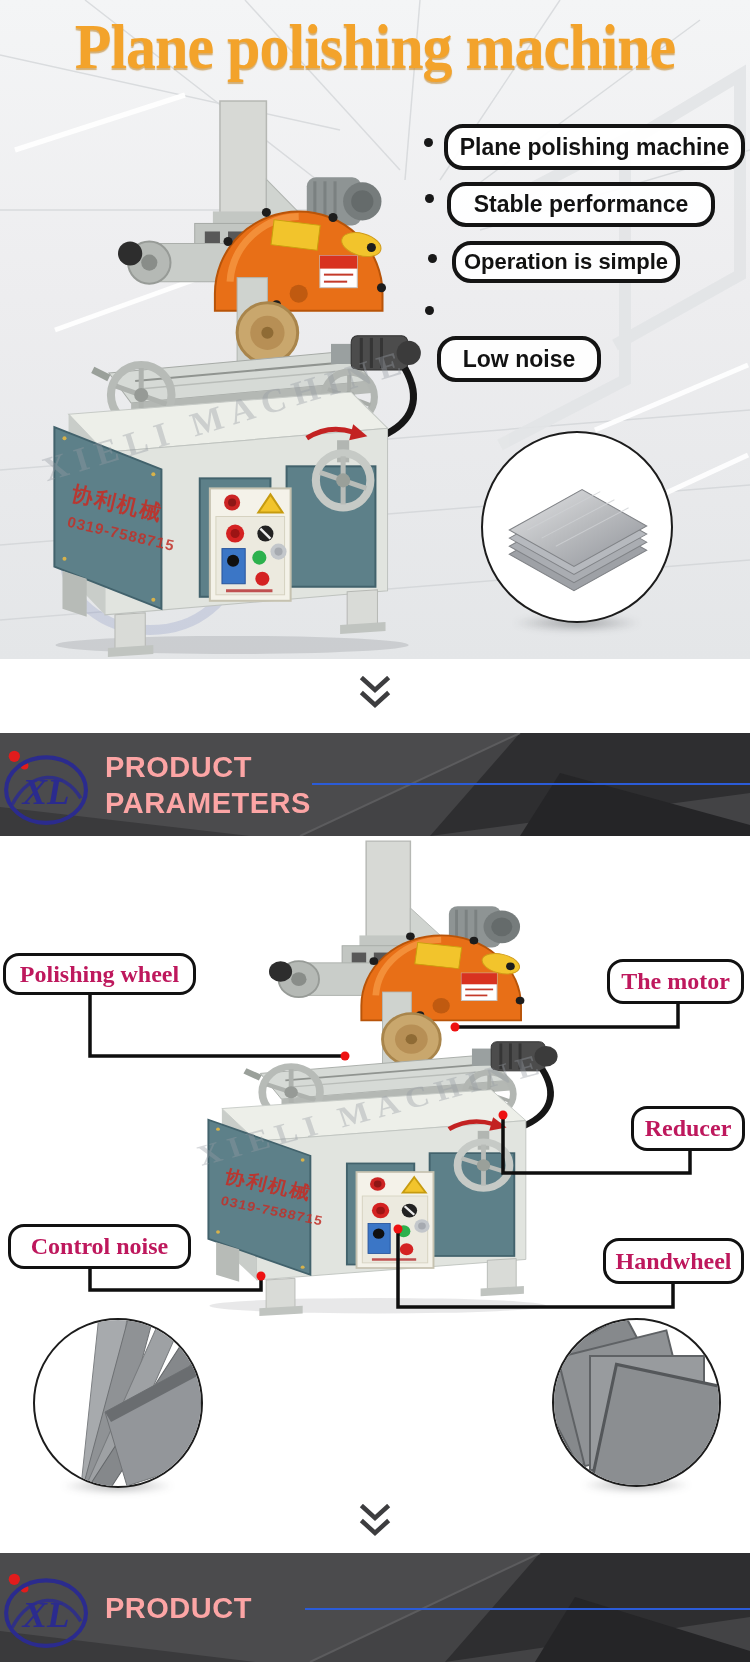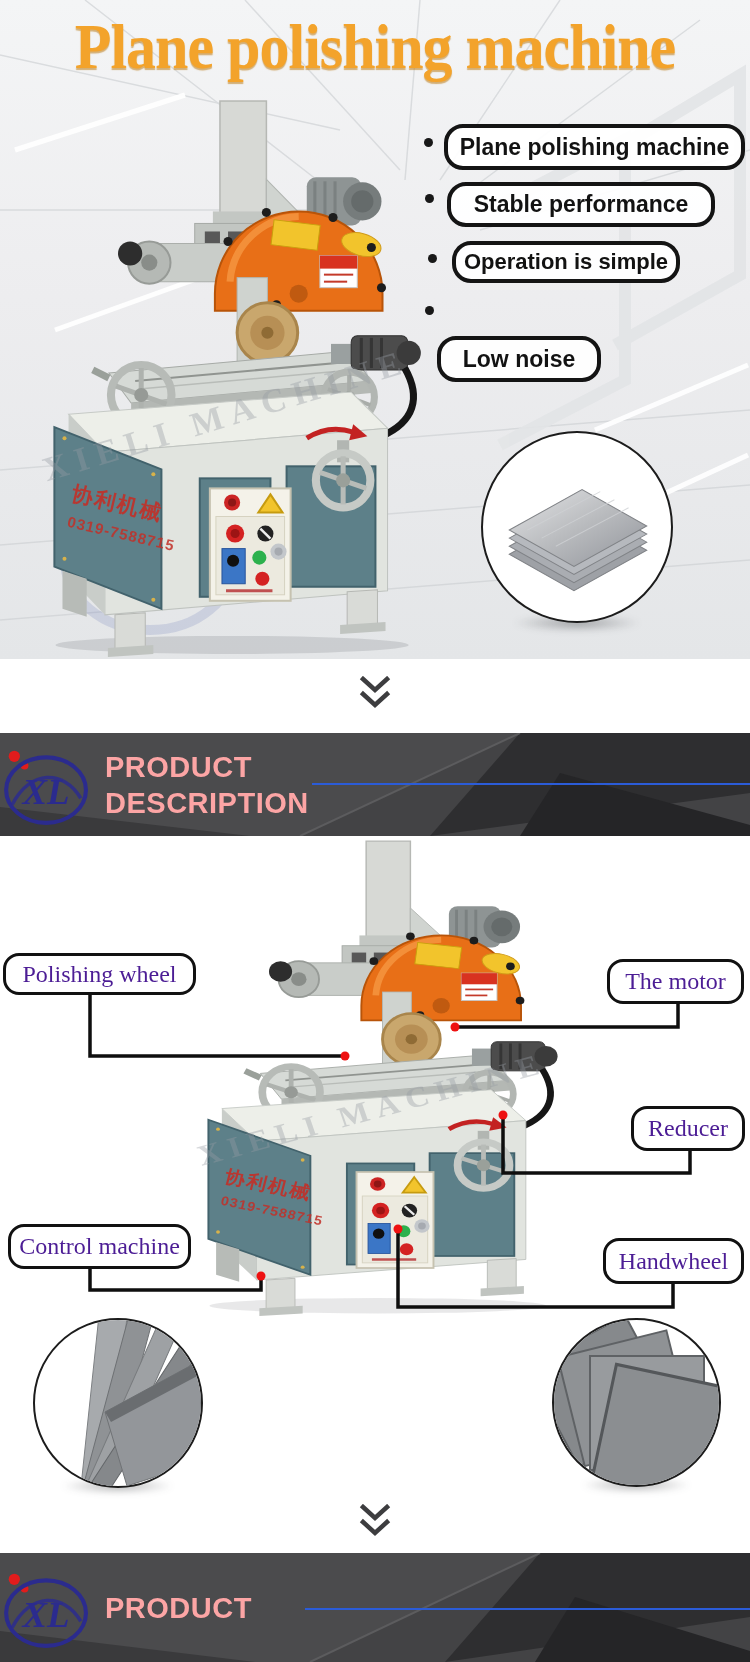--- a/index.html
+++ b/index.html
@@ -58,21 +58,21 @@
   .b-titles{font-weight:700;font-size:29px;line-height:36px;color:#fca5a5;letter-spacing:.5px;}
   .blue-line{position:absolute;right:0;height:2px;background:#2b5cd8;}
   #banner-desc .blue-line{left:312px;top:50px;}
   #banner-params .blue-line{left:305px;top:55px;}
   
   .connectors{position:absolute;left:0;top:836px;pointer-events:none;}
   .connectors polyline{fill:none;stroke:#0e0e0e;stroke-width:3.5;}
   .connectors circle{fill:#ee1111;}
   .callout{position:absolute;display:flex;align-items:center;justify-content:center;
         background:#ffffff;border:3.5px solid #111111;border-radius:16px;
-        font-family:"Liberation Serif",serif;font-weight:400;font-size:24px;color:#4c1d95;white-space:nowrap;}
+        font-family:"Liberation Serif",serif;font-weight:700;font-size:24px;color:#be185d;white-space:nowrap;}
   #co-wheel{left:3px;top:953px;width:187px;height:36px;}
   #co-motor{left:607px;top:959px;width:131px;height:39px;}
   #co-reducer{left:631px;top:1106px;width:108px;height:39px;}
   #co-control{left:8px;top:1224px;width:177px;height:39px;}
   #co-handwheel{left:603px;top:1238px;width:135px;height:40px;}
 </style>
 </head>
 <body>
 
 <div class="page">
@@ -278,21 +278,21 @@
         <svg viewBox="0 0 86 78">
           <circle cx="14" cy="11" r="5.5" fill="#e11c1c"></circle>
             <circle cx="24" cy="20" r="3.8" fill="#e11c1c"></circle>
           <ellipse cx="45" cy="44" rx="39" ry="32" fill="none" stroke="#2b2b8e" stroke-width="4"></ellipse>
           <path d="M 12 58 C 30 24 62 24 79 52" stroke="#2b2b8e" stroke-width="3.5" fill="none" opacity=".85"></path>
           <text class="logo-xl" x="45" y="58">XL</text>
         </svg>
       </div>
       <div class="b-titles">
         <div>PRODUCT</div>
-        <div>DESCRIPTION</div>
+        <div>PARAMETERS</div>
       </div>
     </div>
     <div class="blue-line"></div>
   </header>
 
   <section>
     <div class="machine" id="machine-detail">
       <svg class="m-svg" viewBox="0 0 420 560" preserveAspectRatio="none">
         <ellipse cx="218" cy="548" rx="175" ry="9" fill="rgba(90,95,100,0.14)"></ellipse>
         <rect x="206" y="6" width="46" height="152" fill="#d7d9d5" stroke="#b6b8b4" stroke-width="1.5"></rect>
@@ -405,21 +405,21 @@
         <circle cx="503" cy="279" r="4.5"></circle>
       <polyline points="90,427 90,454 261,454 261,441"></polyline>
         <circle cx="261" cy="440" r="4.5"></circle>
       <polyline points="398,393 398,471 673,471 673,442"></polyline>
         <circle cx="398" cy="393" r="4.5"></circle>
     </svg>
 
     <div class="callout" id="co-wheel">Polishing wheel</div>
     <div class="callout" id="co-motor">The motor</div>
     <div class="callout" id="co-reducer">Reducer</div>
-    <div class="callout" id="co-control">Control machine</div>
+    <div class="callout" id="co-control">Control noise</div>
     <div class="callout" id="co-handwheel">Handwheel</div>
 
     <div class="c-shadow" id="bl-circle-sh"></div>
     <div class="circle-img" id="bl-circle">
       <svg viewBox="0 0 166 166">
         <g transform="rotate(6 40 166)">
             <rect x="46" y="-12" width="28" height="190" fill="#a7aaad" stroke="#7e8184"></rect>
           </g>
         <g transform="rotate(15 40 166)">
             <rect x="48" y="-12" width="24" height="190" fill="#8f9295" stroke="#6e7174"></rect>

